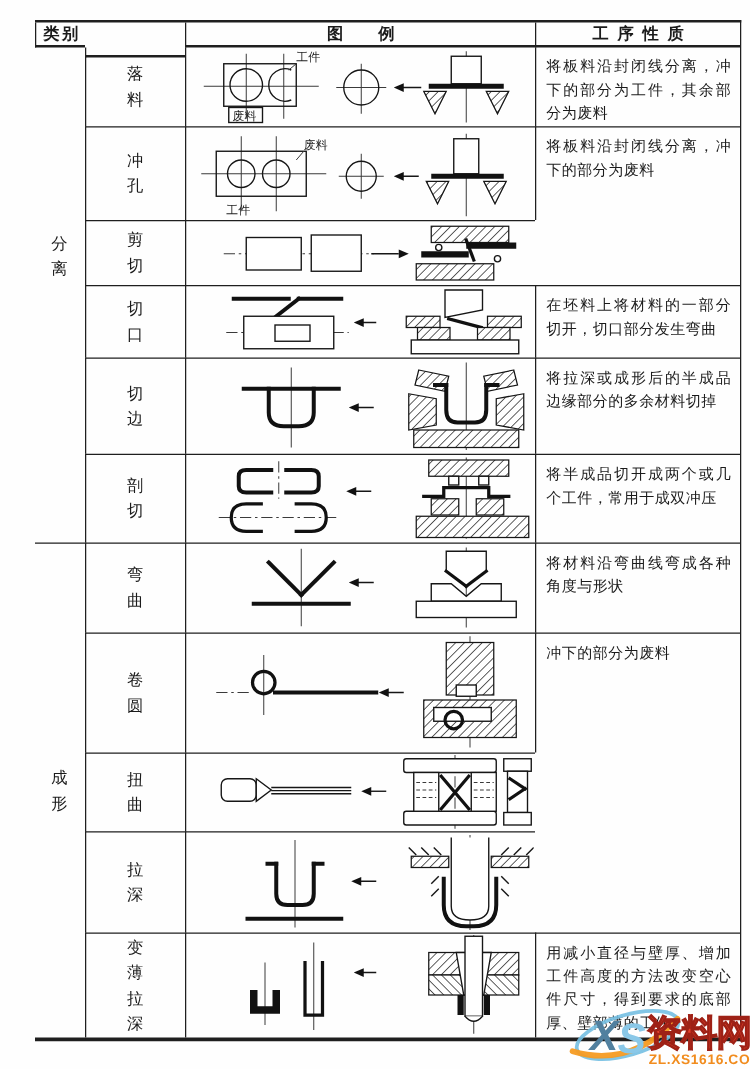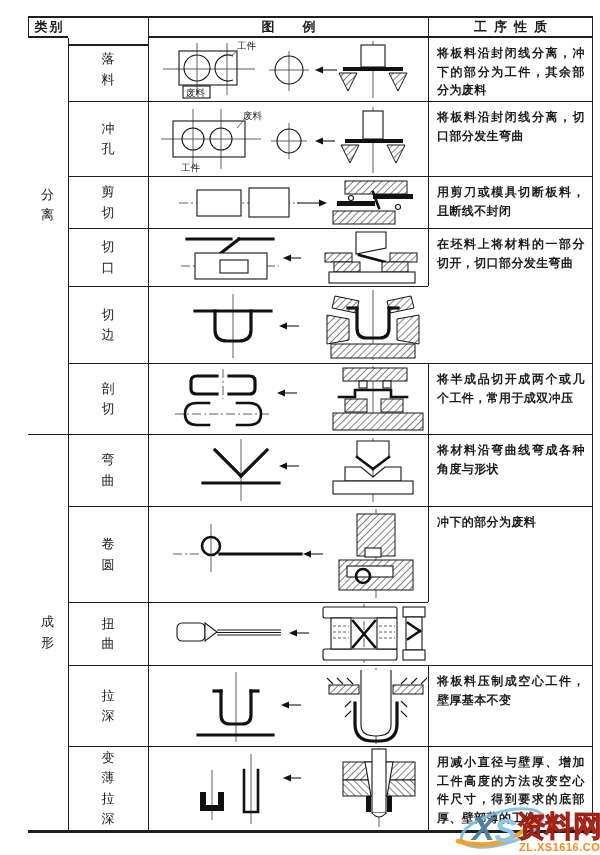--- a/index.html
+++ b/index.html
@@ -14,21 +14,21 @@
   .cell{box-sizing:border-box;display:flex;align-items:center;justify-content:center;overflow:hidden;}
   .th{border-bottom:2px solid #1f1f1f;font-weight:bold;font-size:13px;}
   .th.first{border-left:1px solid #1f1f1f;}
   .ls1{letter-spacing:2px;text-indent:2px;}
   .ls2{letter-spacing:12px;text-indent:12px;margin-top:26px;}
   .ls3{letter-spacing:28px;text-indent:28px;}
   .ls4{letter-spacing:7px;text-indent:7px;}
   .bl{border-left:1px solid #1f1f1f;}
   .bt1{border-top:1px solid #1f1f1f;}
   .vname{white-space:pre-line;text-align:center;font-size:13px;line-height:1.55;letter-spacing:1px;}
-  .c-nat{align-items:flex-start;justify-content:flex-start;font-weight:bold;}
+  .c-nat{align-items:flex-start;justify-content:flex-start;}
   .c-nat p{margin:0;padding:6px 7px 0 8px;font-size:12px;line-height:1.55;letter-spacing:0.4px;text-align:justify;}
   .grp-sep .vname{margin-top:-62px;}
   svg{display:block;}
   .ln{stroke:#161616;stroke-width:1.1;fill:none;}
   .wh{stroke:#161616;stroke-width:1.1;fill:#fff;}
   .thin{stroke:#3a3a3a;stroke-width:0.8;fill:none;}
   .dd{stroke:#3a3a3a;stroke-width:0.8;fill:none;stroke-dasharray:9 3 2 3;}
   .thick{stroke:#111;stroke-width:3.2;fill:none;stroke-linecap:square;}
   .thick2{stroke:#111;stroke-width:2.6;fill:none;stroke-linecap:square;}
   .fillb{fill:#111;stroke:none;}
@@ -138,21 +138,21 @@
         <line class="ln" x1="184" y1="38" x2="168" y2="38"></line>
         <polygon class="fillb" points="164,38 172,34.5 172,41.5"></polygon>
         <line class="thin" x1="222" y1="4" x2="222" y2="70"></line>
         <rect class="wh" x="212" y="8" width="20" height="28"></rect>
         <rect class="fillb" x="194" y="36" width="58" height="4"></rect>
         <polygon class="hat" points="190,42 208,42 199,60" fill="url(#h1)"></polygon>
         <polygon class="hat" points="236,42 254,42 245,60" fill="url(#h1)"></polygon>
       </svg>
     </div>
     <div class="cell bl bt1 c-nat" style="grid-area:3/4">
-        <p>将板料沿封闭线分离，切口部分发生弯曲</p>
+        <p>将板料沿封闭线分离，冲下的部分为废料</p>
       </div>
 
     <div class="cell bl bt1" style="grid-area:4/2">
         <span class="vname">剪
 切</span>
       </div>
     <div class="cell bl bt1" style="grid-area:4/3">
       <svg width="276" height="49" viewBox="0 0 276 49">
           <defs>
             <pattern id="h2" width="5" height="5" patternUnits="userSpaceOnUse" patternTransform="rotate(45)">
@@ -171,23 +171,20 @@
         <polygon class="fillb" points="176,25 168,21.5 168,28.5"></polygon>
         <rect class="hat" x="194" y="3" width="62" height="13" fill="url(#h2)"></rect>
         <rect class="hat" x="182" y="33" width="62" height="13" fill="url(#h2)"></rect>
         <rect class="fillb" x="186" y="23" width="38" height="5"></rect>
         <rect class="fillb" x="222" y="16" width="40" height="5"></rect>
         <line class="thick2" x1="222" y1="14" x2="228" y2="30"></line>
         <circle class="wh" cx="200" cy="20" r="2.5"></circle>
         <circle class="wh" cx="247" cy="29" r="2.5"></circle>
       </svg>
     </div>
-    <div class="cell bl bt1 c-nat" style="grid-area:4/4">
-        <p>用剪刀或模具切断板料，且断线不封闭</p>
-      </div>
 
     <div class="cell bl bt1" style="grid-area:5/2">
         <span class="vname">切
 口</span>
       </div>
     <div class="cell bl bt1" style="grid-area:5/3">
       <svg width="276" height="55" viewBox="0 0 276 55">
           <defs>
             <pattern id="h3" width="5" height="5" patternUnits="userSpaceOnUse" patternTransform="rotate(45)">
               <rect width="5" height="5" fill="#ffffff"></rect>
@@ -244,20 +241,23 @@
         <polygon class="hat" points="184,8 208,13 205,25 181,20" fill="url(#h4)"></polygon>
         <polygon class="hat" points="260,8 236,13 239,25 263,20" fill="url(#h4)"></polygon>
         <line class="thick" x1="197" y1="20" x2="206" y2="20"></line>
         <line class="thick" x1="238" y1="20" x2="247" y2="20"></line>
         <path class="thick" d="M206,20 V40 Q206,50 215,50 H229 Q238,50 238,40 V20"></path>
         <polygon class="hat" points="176,27 198,31 198,52 176,56" fill="url(#h4)"></polygon>
         <polygon class="hat" points="268,27 246,31 246,52 268,56" fill="url(#h4)"></polygon>
         <rect class="hat" x="180" y="56" width="84" height="14" fill="url(#h4)"></rect>
       </svg>
     </div>
+    <div class="cell bl bt1 c-nat" style="grid-area:6/4">
+        <p>将拉深或成形后的半成品边缘部分的多余材料切掉</p>
+      </div>
 
     <div class="cell bl bt1" style="grid-area:7/2">
         <span class="vname">剖
 切</span>
       </div>
     <div class="cell bl bt1" style="grid-area:7/3">
       <svg width="276" height="68" viewBox="0 0 276 68">
           <defs>
             <pattern id="h5" width="5" height="5" patternUnits="userSpaceOnUse" patternTransform="rotate(45)">
               <rect width="5" height="5" fill="#ffffff"></rect>
@@ -435,23 +435,20 @@
         <line class="ln" x1="260" y1="17" x2="266" y2="11"></line>
         <line class="ln" x1="270" y1="17" x2="276" y2="11"></line>
         <line class="ln" x1="200" y1="34" x2="194" y2="40"></line>
         <line class="ln" x1="200" y1="44" x2="194" y2="50"></line>
         <line class="ln" x1="250" y1="34" x2="256" y2="40"></line>
         <line class="ln" x1="250" y1="44" x2="256" y2="50"></line>
         <path class="wh" d="M210,3 V58 Q210,69 225,69 Q240,69 240,58 V3"></path>
         <path class="thick" d="M204,36 V57 Q204,74 222,74 H228 Q246,74 246,57 V36"></path>
       </svg>
     </div>
-    <div class="cell bl bt1 c-nat" style="grid-area:11/4">
-        <p>将板料压制成空心工件，壁厚基本不变</p>
-      </div>
 
     <div class="cell bl bt1" style="grid-area:12/2">
         <span class="vname">变
 薄
 拉
 深</span>
       </div>
     <div class="cell bl bt1" style="grid-area:12/3">
       <svg width="276" height="81" viewBox="0 0 276 81">
           <defs>

